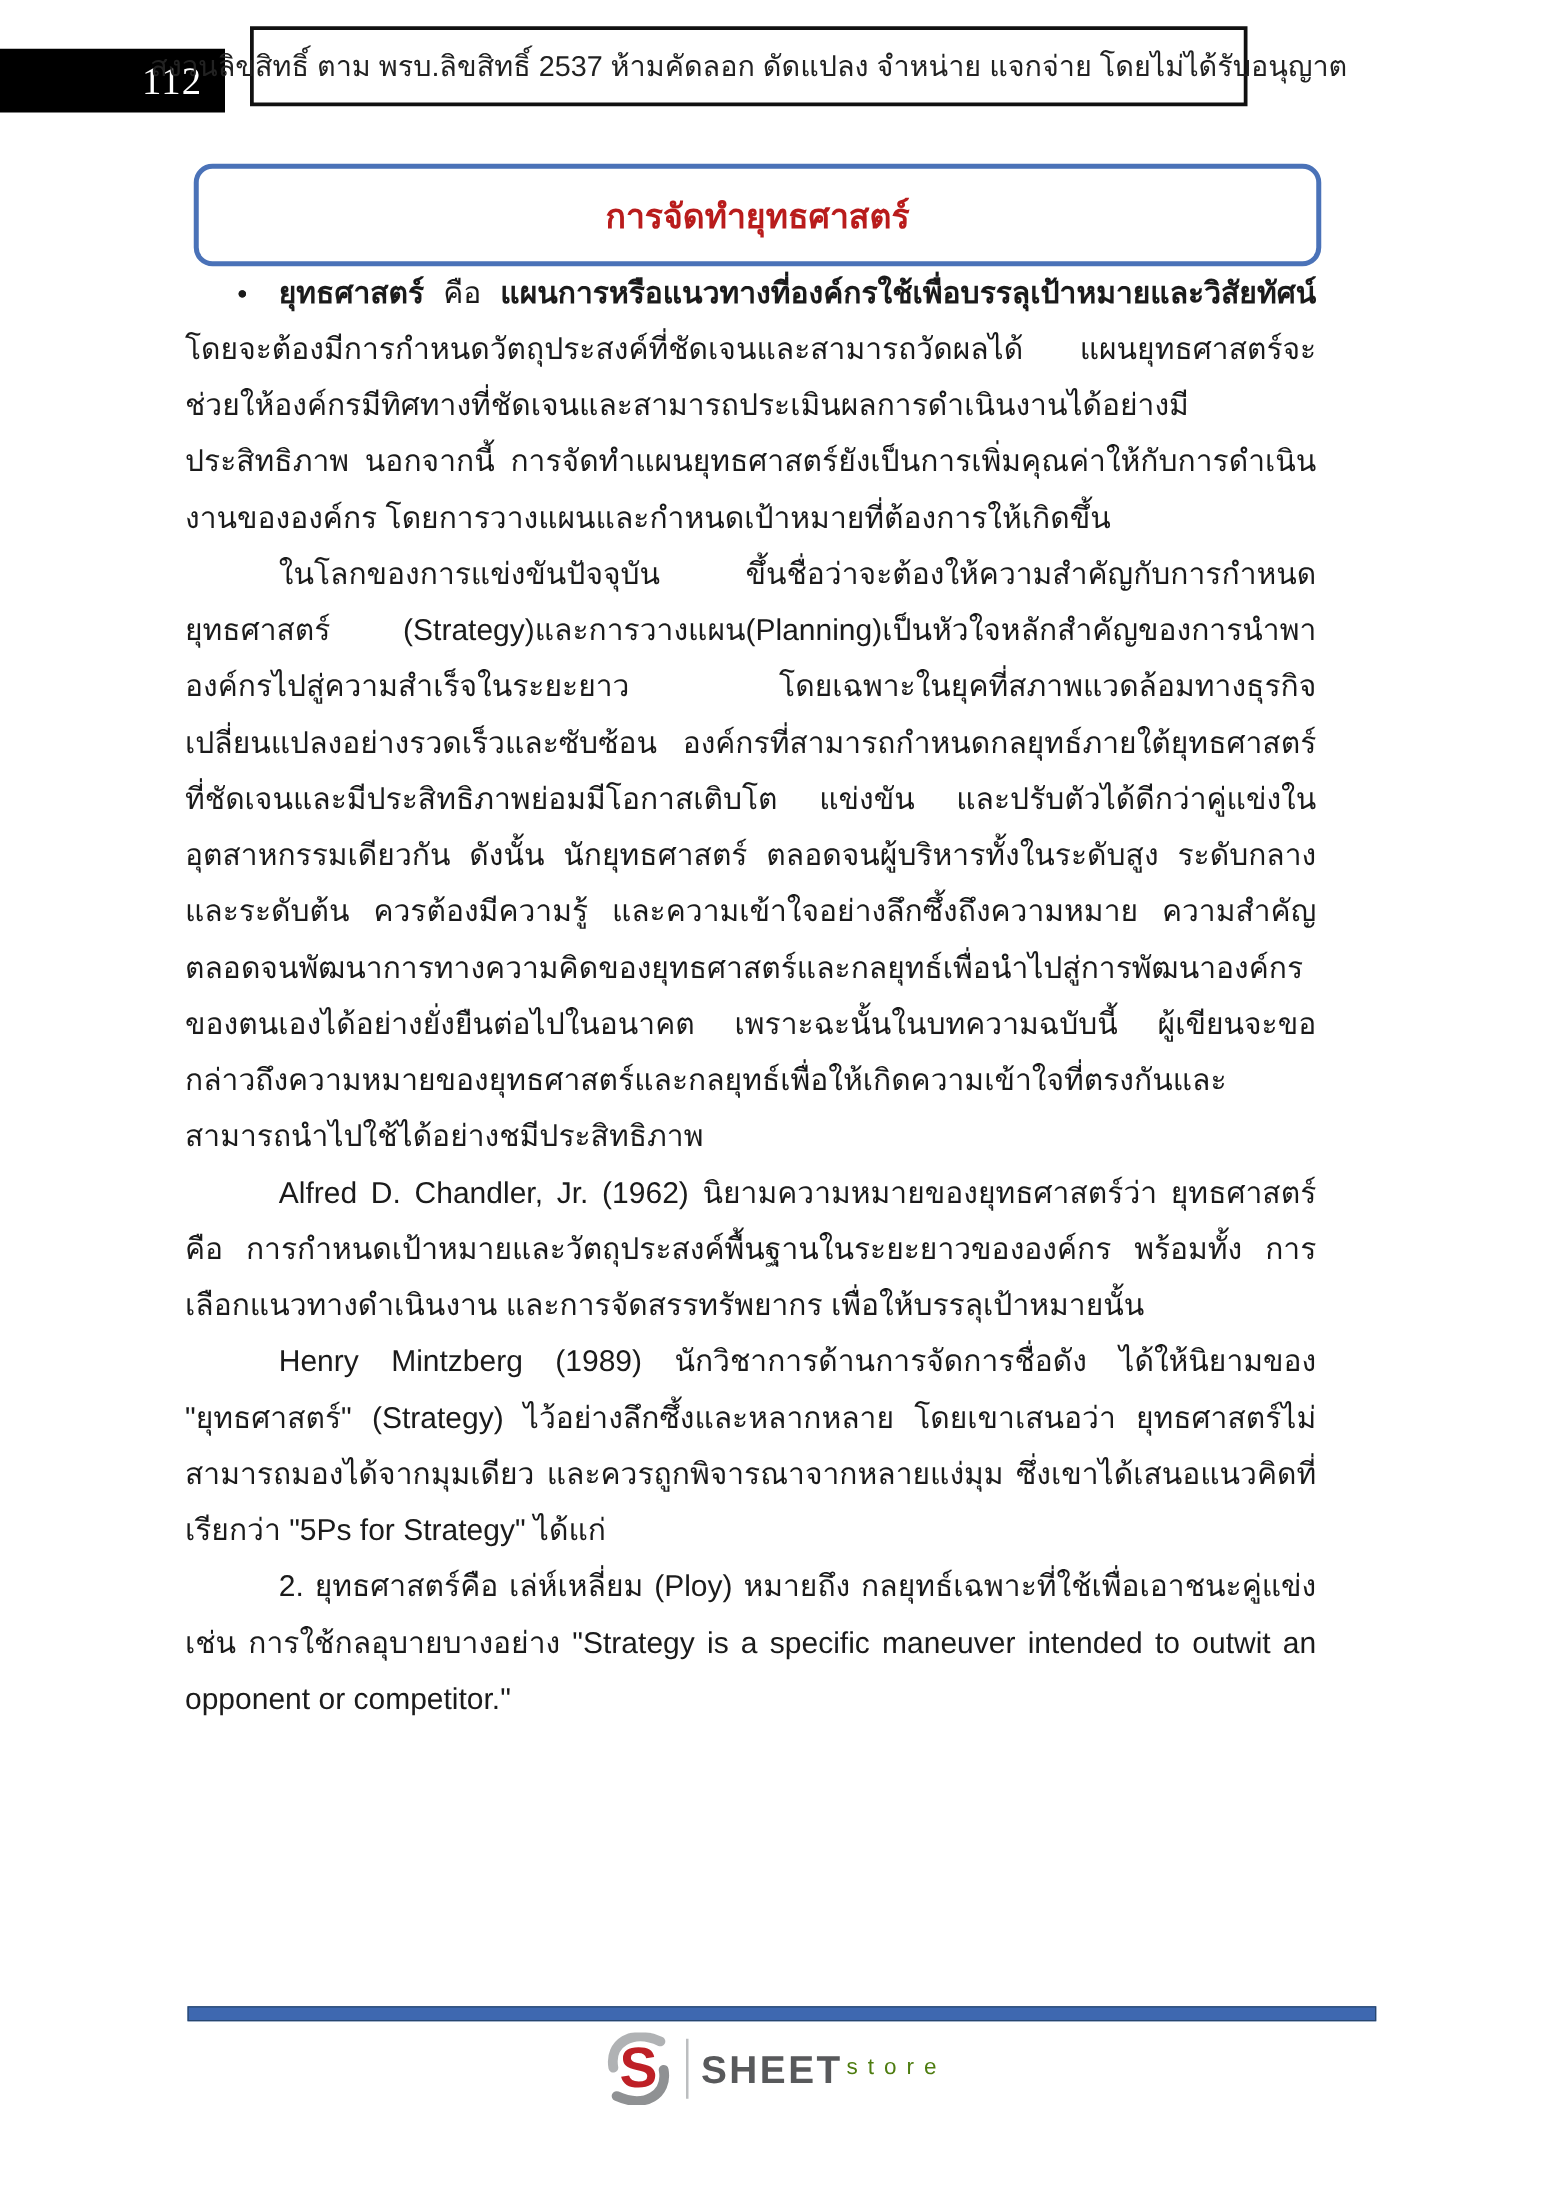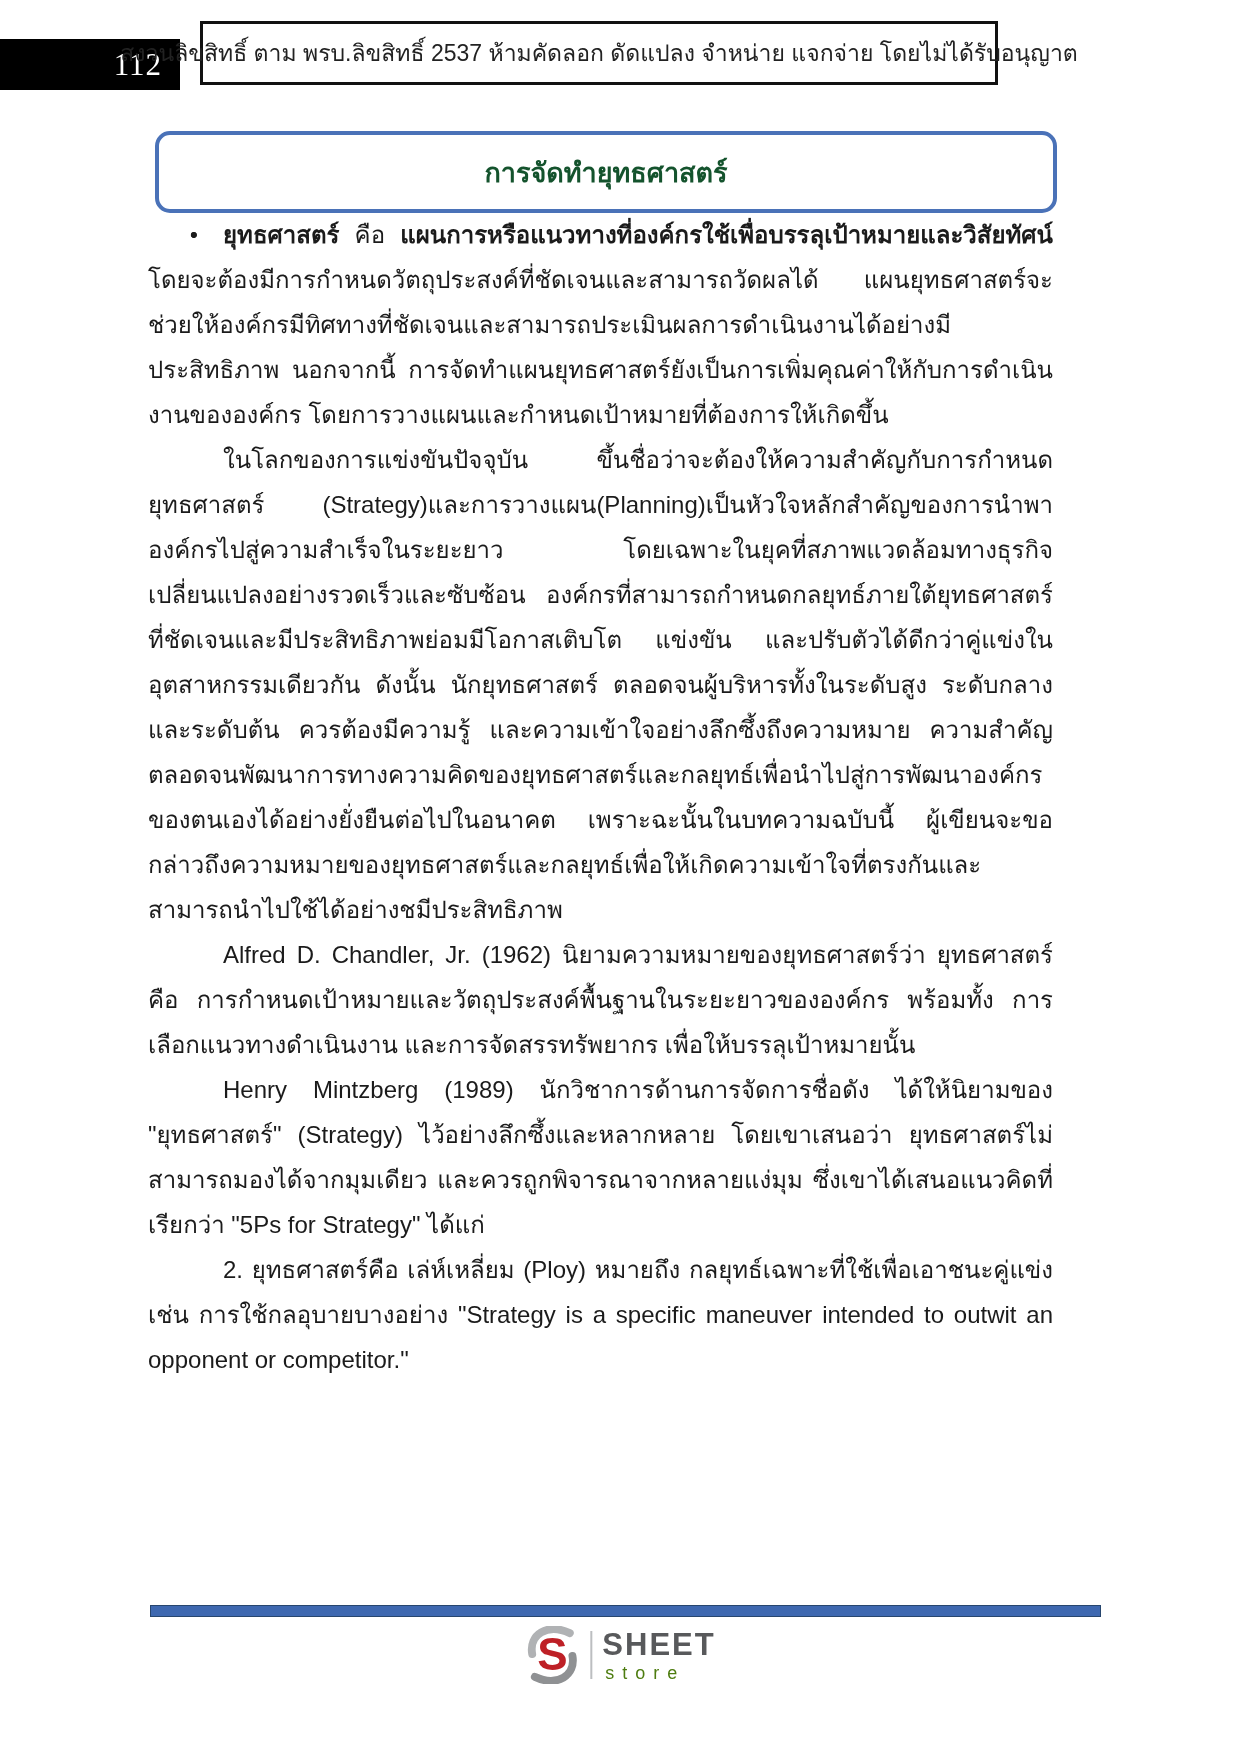--- a/index.html
+++ b/index.html
@@ -28,21 +28,21 @@
     box-sizing:border-box;
     font-size:23px;color:#222222;
     white-space:nowrap;
   }
   
   .titlebox{
     position:absolute;left:155px;top:131px;width:902px;height:82px;
     border:4.5px solid #4a72b8;border-radius:15px;background:#ffffff;
     display:flex;align-items:center;justify-content:center;
     box-sizing:border-box;
-    font-size:27px;font-weight:bold;color:#14532d;
+    font-size:27px;font-weight:bold;color:#b91c1c;
   }
   
   .docbody{
     position:absolute;left:148px;top:206px;width:905px;
     max-height:1392px;overflow:hidden;
     font-size:24px;line-height:45px;color:#1b1b1b;
     text-align:justify;
   }
   .docbody p{margin:0;}
   .docbody p.para{text-indent:75px;}
@@ -62,21 +62,21 @@
   .footer-bar{
     position:absolute;left:150px;top:1605px;width:951px;height:12px;
     background:#3e68b0;border:1px solid #27466e;box-sizing:border-box;
   }
   .logo{
     position:absolute;left:50%;top:1626px;transform:translateX(-50%);
     display:flex;align-items:center;gap:10px;
   }
   .logo .s-icon{width:56px;height:58px;display:block;}
   .logo .divider{width:2px;height:48px;background:#bcbec0;}
-  .logo .wordmark{display:flex;flex-direction:column;line-height:1;}
+  .logo .wordmark{display:flex;flex-direction:row;line-height:1;text-align:right;}
   .logo .brand{
     font-size:31px;font-weight:bold;color:#58595b;letter-spacing:2px;
   }
   .logo .sub{
     font-size:18px;color:#4d7c0f;letter-spacing:8px;margin-top:4px;padding-left:3px;
   }
 </style>
 </head>
 <body>
 

